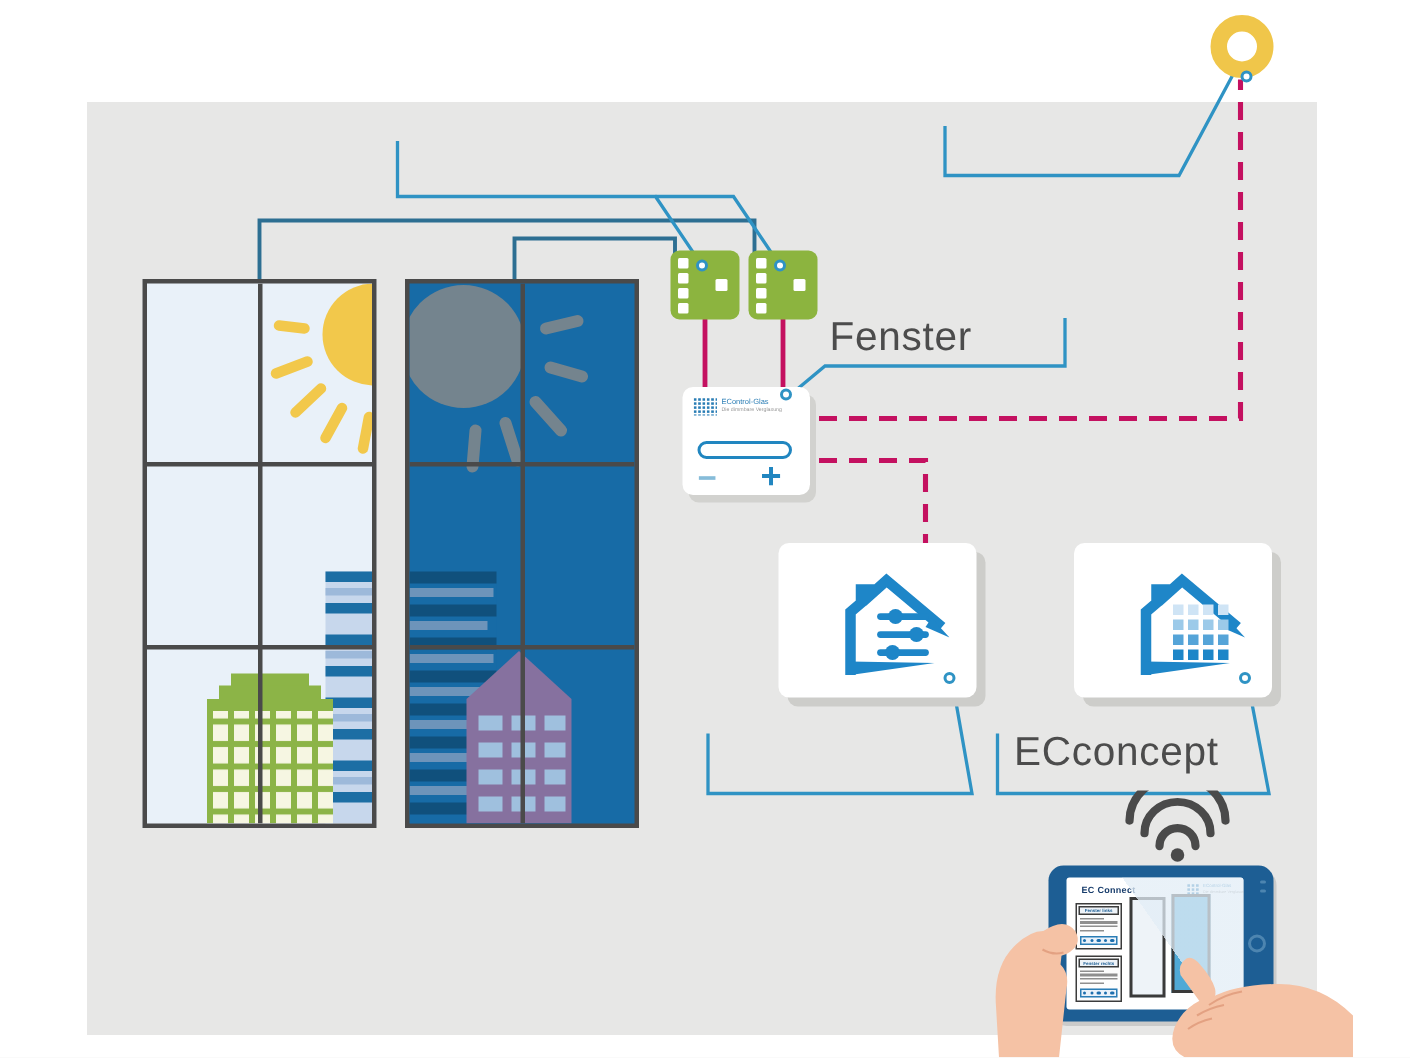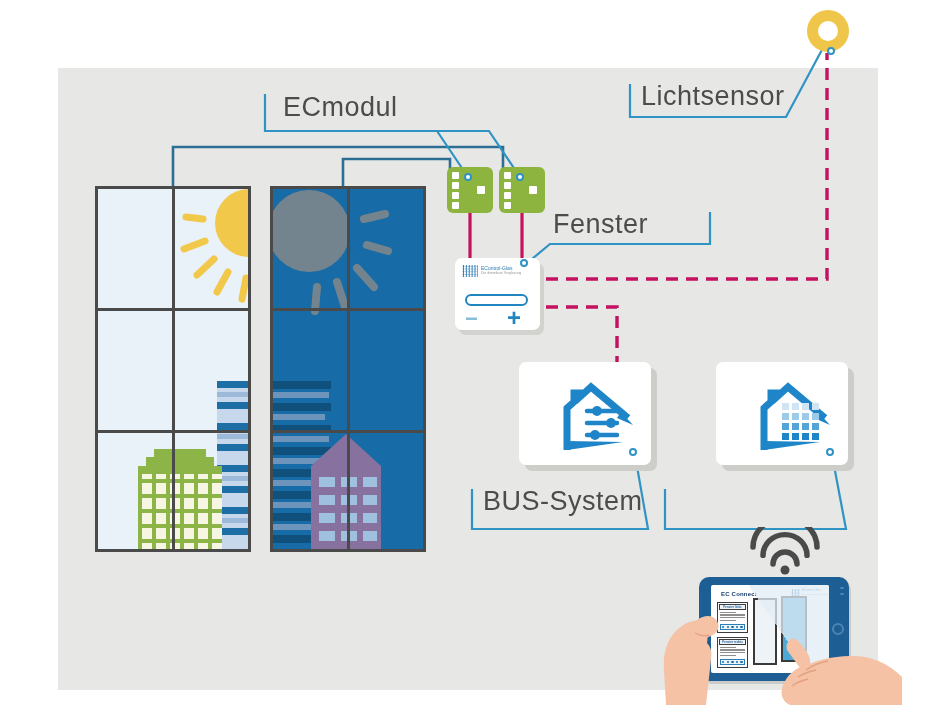--- a/index.html
+++ b/index.html
@@ -247,24 +247,22 @@
     <div class="abs" id="master-slider"></div>
     <div class="abs" id="master-minus">−</div>
     <div class="abs" id="master-plus">+</div>
     <div class="node" style="left:65px;top:1px;"></div>
   </div>
 
   <div class="abs" id="light-sensor">
     <div class="node" style="left:9px;top:26px;"></div>
   </div>
 
-  <div class="abs lbl" style="left:283px;top:92px;">ECmodul</div>
   <div class="abs lbl" style="left:553px;top:209px;">Fenster</div>
-  <div class="abs lbl" style="left:641px;top:81px;">Lichtsensor</div>
-  <div class="abs lbl" style="left:483px;top:486px;">BUS-System</div>
+  <div class="abs lbl" style="left:676px;top:486px;">ECconcept</div>
 
   <div class="abs card" style="left:519px;top:362px;">
     <svg width="90" height="84" viewBox="0 0 90 84">
       <g stroke="#1e86c8" fill="none" stroke-width="7" stroke-linejoin="miter">
         <path d="M 24,78 L 24,36 L 31,30 L 31,21 L 38,21 L 38,24 L 48,15 L 85,46"></path>
       </g>
       <polygon points="24,78 80,70 24,69" fill="#1e86c8"></polygon>
       <polygon points="78,40 90,53 74,46" fill="#1e86c8"></polygon>
       <g stroke="#1e86c8" stroke-width="4.5" stroke-linecap="round">
         <line x1="44" y1="39" x2="74" y2="39"></line>

